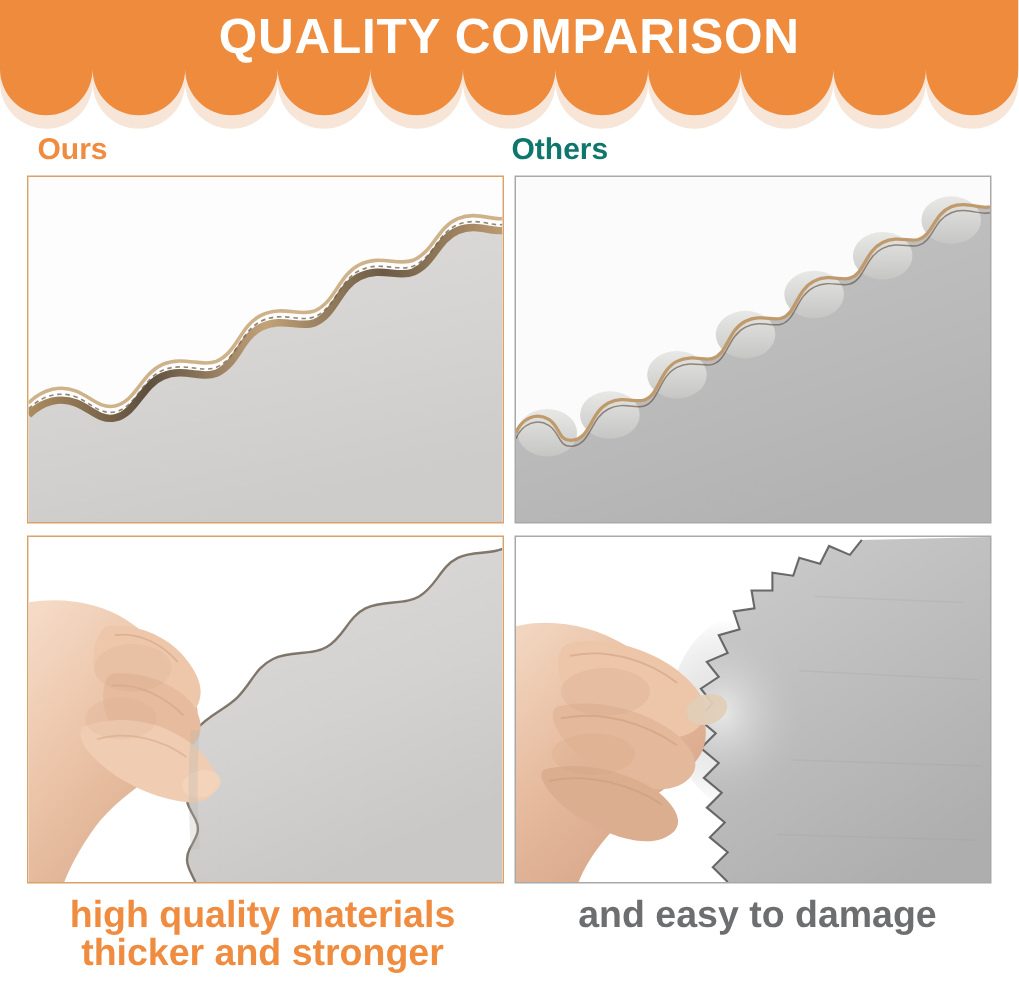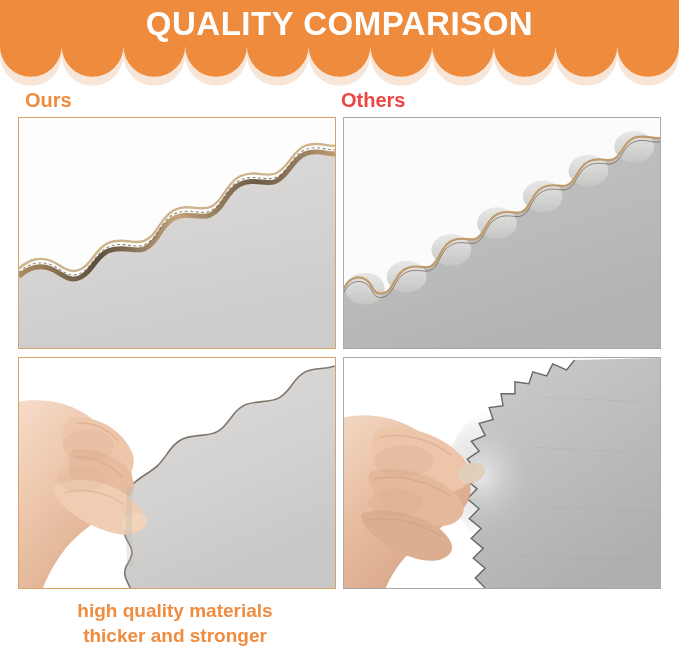--- a/index.html
+++ b/index.html
@@ -49,21 +49,21 @@
   .col-label {
     position: absolute;
     top: 88px;
     width: 320px;
     text-align: left;
     font-size: 20px;
     font-weight: bold;
     line-height: 24px;
   }
   .col-label.ours   { left: 25px;  color: #ef8c3f; }
-  .col-label.others { left: 341px; color: #ef4444; }
+  .col-label.others { left: 341px; color: #0f766e; }
 
   
   .panel {
     position: absolute;
     box-sizing: border-box;
     overflow: hidden;
     background: #ffffff;
   }
   .panel.ours   { border: 1px solid #d8a26a; }
   .panel.others { border: 1px solid #a9a9ab; }
@@ -78,21 +78,21 @@
     width: 100%;
     height: 100%;
   }
 
   
   .caption {
     position: absolute;
     top: 598px;
     width: 330px;
     text-align: center;
-    font-size: 19px;
+    font-size: 25px;
     font-weight: bold;
     line-height: 25px;
   }
   .caption.ours   { left: 10px;  color: #ef8c3f; }
   .caption.others { left: 340px; color: #6d6e70; }
   .caption .l2 { display: block; }
 </style>
 </head>
 <body>
 
@@ -451,13 +451,14 @@
     <ellipse cx="128" cy="116" rx="14" ry="10" fill="#e8c49a" opacity="0.9" transform="rotate(-18 128 116)"></ellipse>
     <ellipse cx="128" cy="116" rx="14" ry="10" fill="#d9d9d9" opacity="0.45" transform="rotate(-18 128 116)"></ellipse>
   </svg>
 </div>
 
 <div class="caption ours">
   <span>high quality materials</span>
   <span class="l2">thicker and stronger</span>
 </div>
 <div class="caption others">
+  <span class="l2">and easy to damage</span>
 </div>
 
 </body></html>

